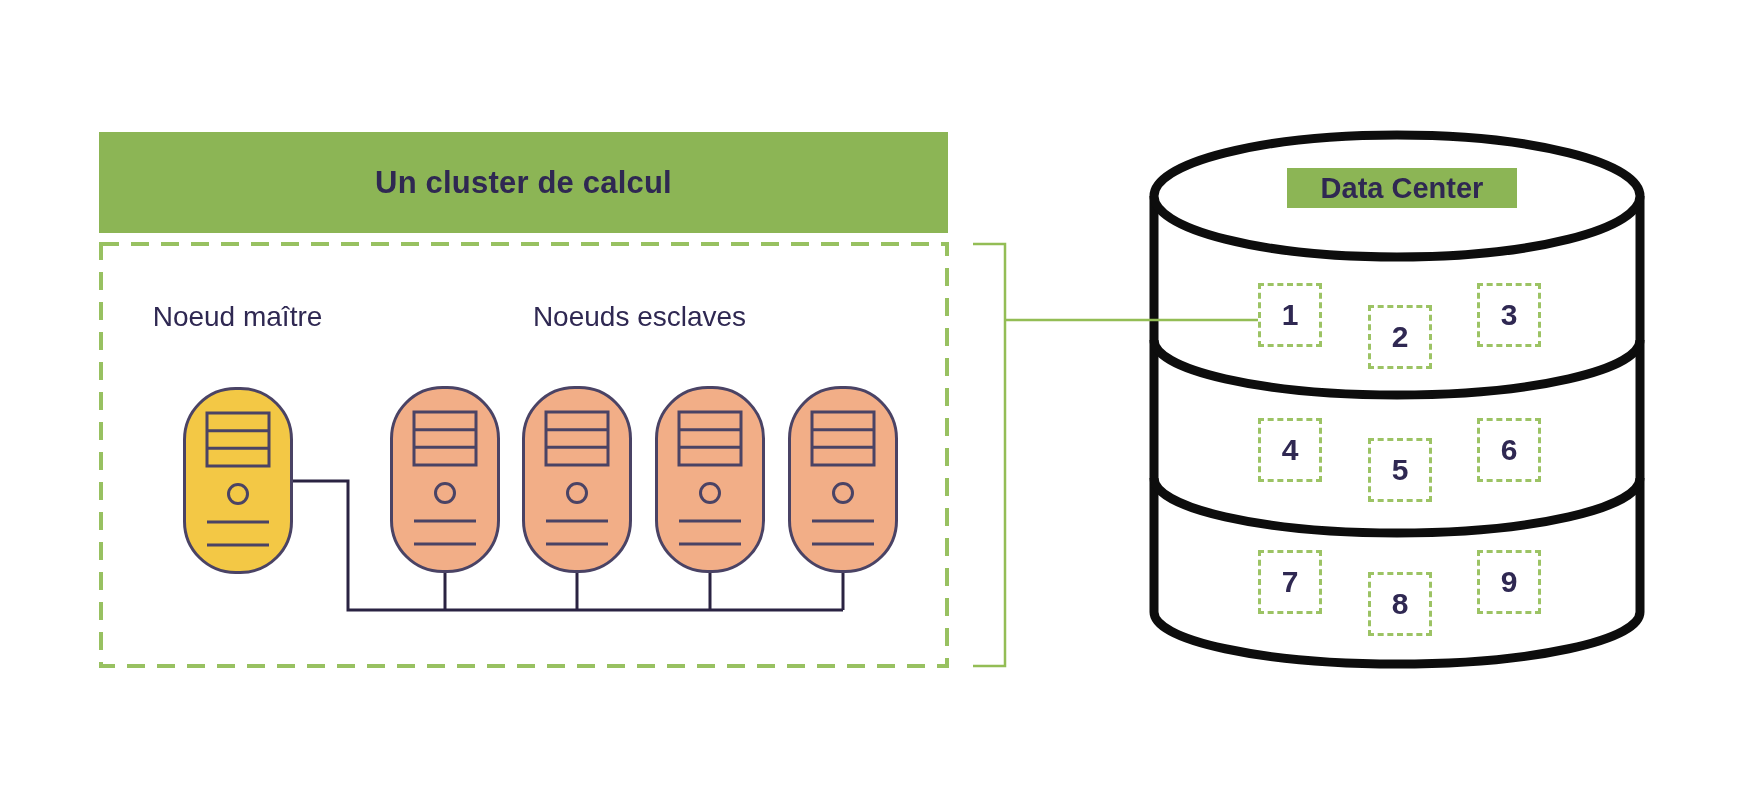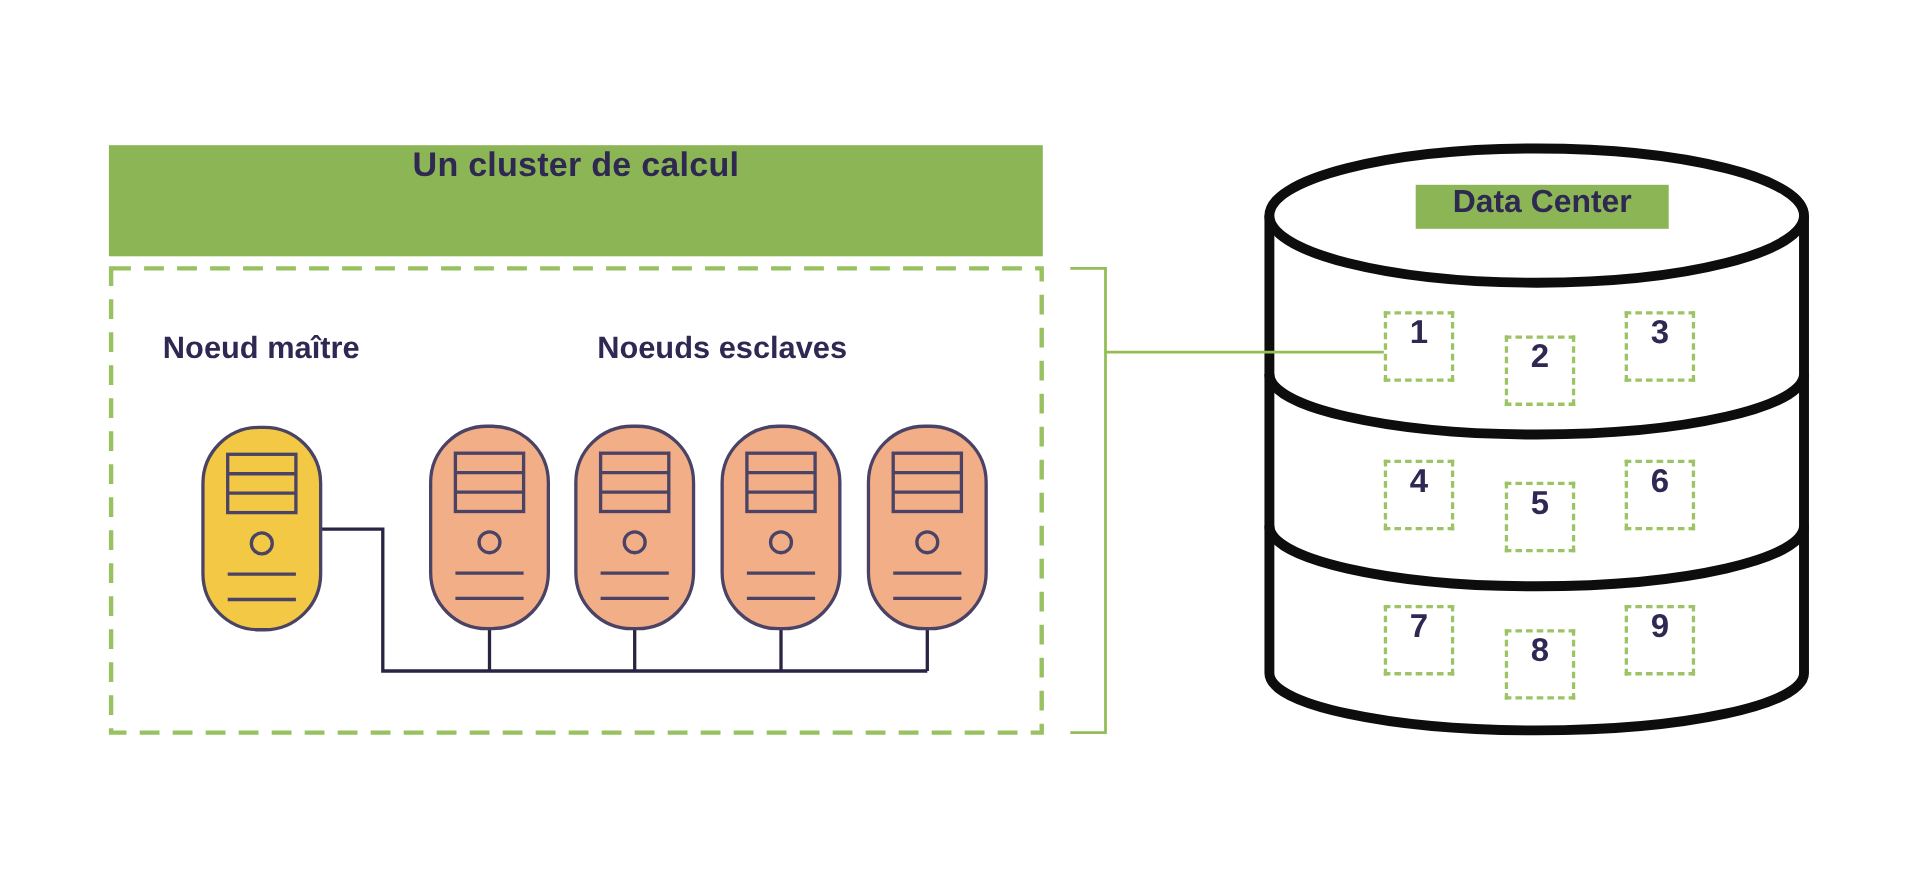--- a/index.html
+++ b/index.html
@@ -4,32 +4,32 @@
 <style>
   html,body{margin:0;padding:0;background:#ffffff;}
   .canvas{
     position:relative;
     width:1750px;height:800px;
     background:#ffffff;
     font-family:"Liberation Sans", sans-serif;
     overflow:hidden;
   }
   .svg-layer{position:absolute;left:0;top:0;}
-  .overlay{position:absolute;display:flex;align-items:flex-start;justify-content:center;}
+  .overlay{position:absolute;display:flex;align-items:center;justify-content:center;}
   .title-bar{
     left:99px;top:132px;width:849px;height:101px;
     background:#8CB555;
     color:#2F2852;font-size:31px;font-weight:bold;letter-spacing:0.2px;
   }
   .node-label{
     top:300px;height:34px;width:235px;
-    color:#2F2852;font-size:28px;font-weight:bold;
+    color:#2F2852;font-size:28px;font-weight:normal;
   }
   .label-master{left:120px;}
-  .label-slaves{left:539px;}
+  .label-slaves{left:522px;}
   .dc-label{
     left:1287px;top:168px;width:230px;height:40px;
     background:#8CB555;
     color:#2F2852;font-size:29px;font-weight:bold;
   }
   .data-block{
     width:64px;height:64px;box-sizing:border-box;
     border:3px dashed #9CC364;
     color:#2F2852;font-size:30px;font-weight:bold;
   }

